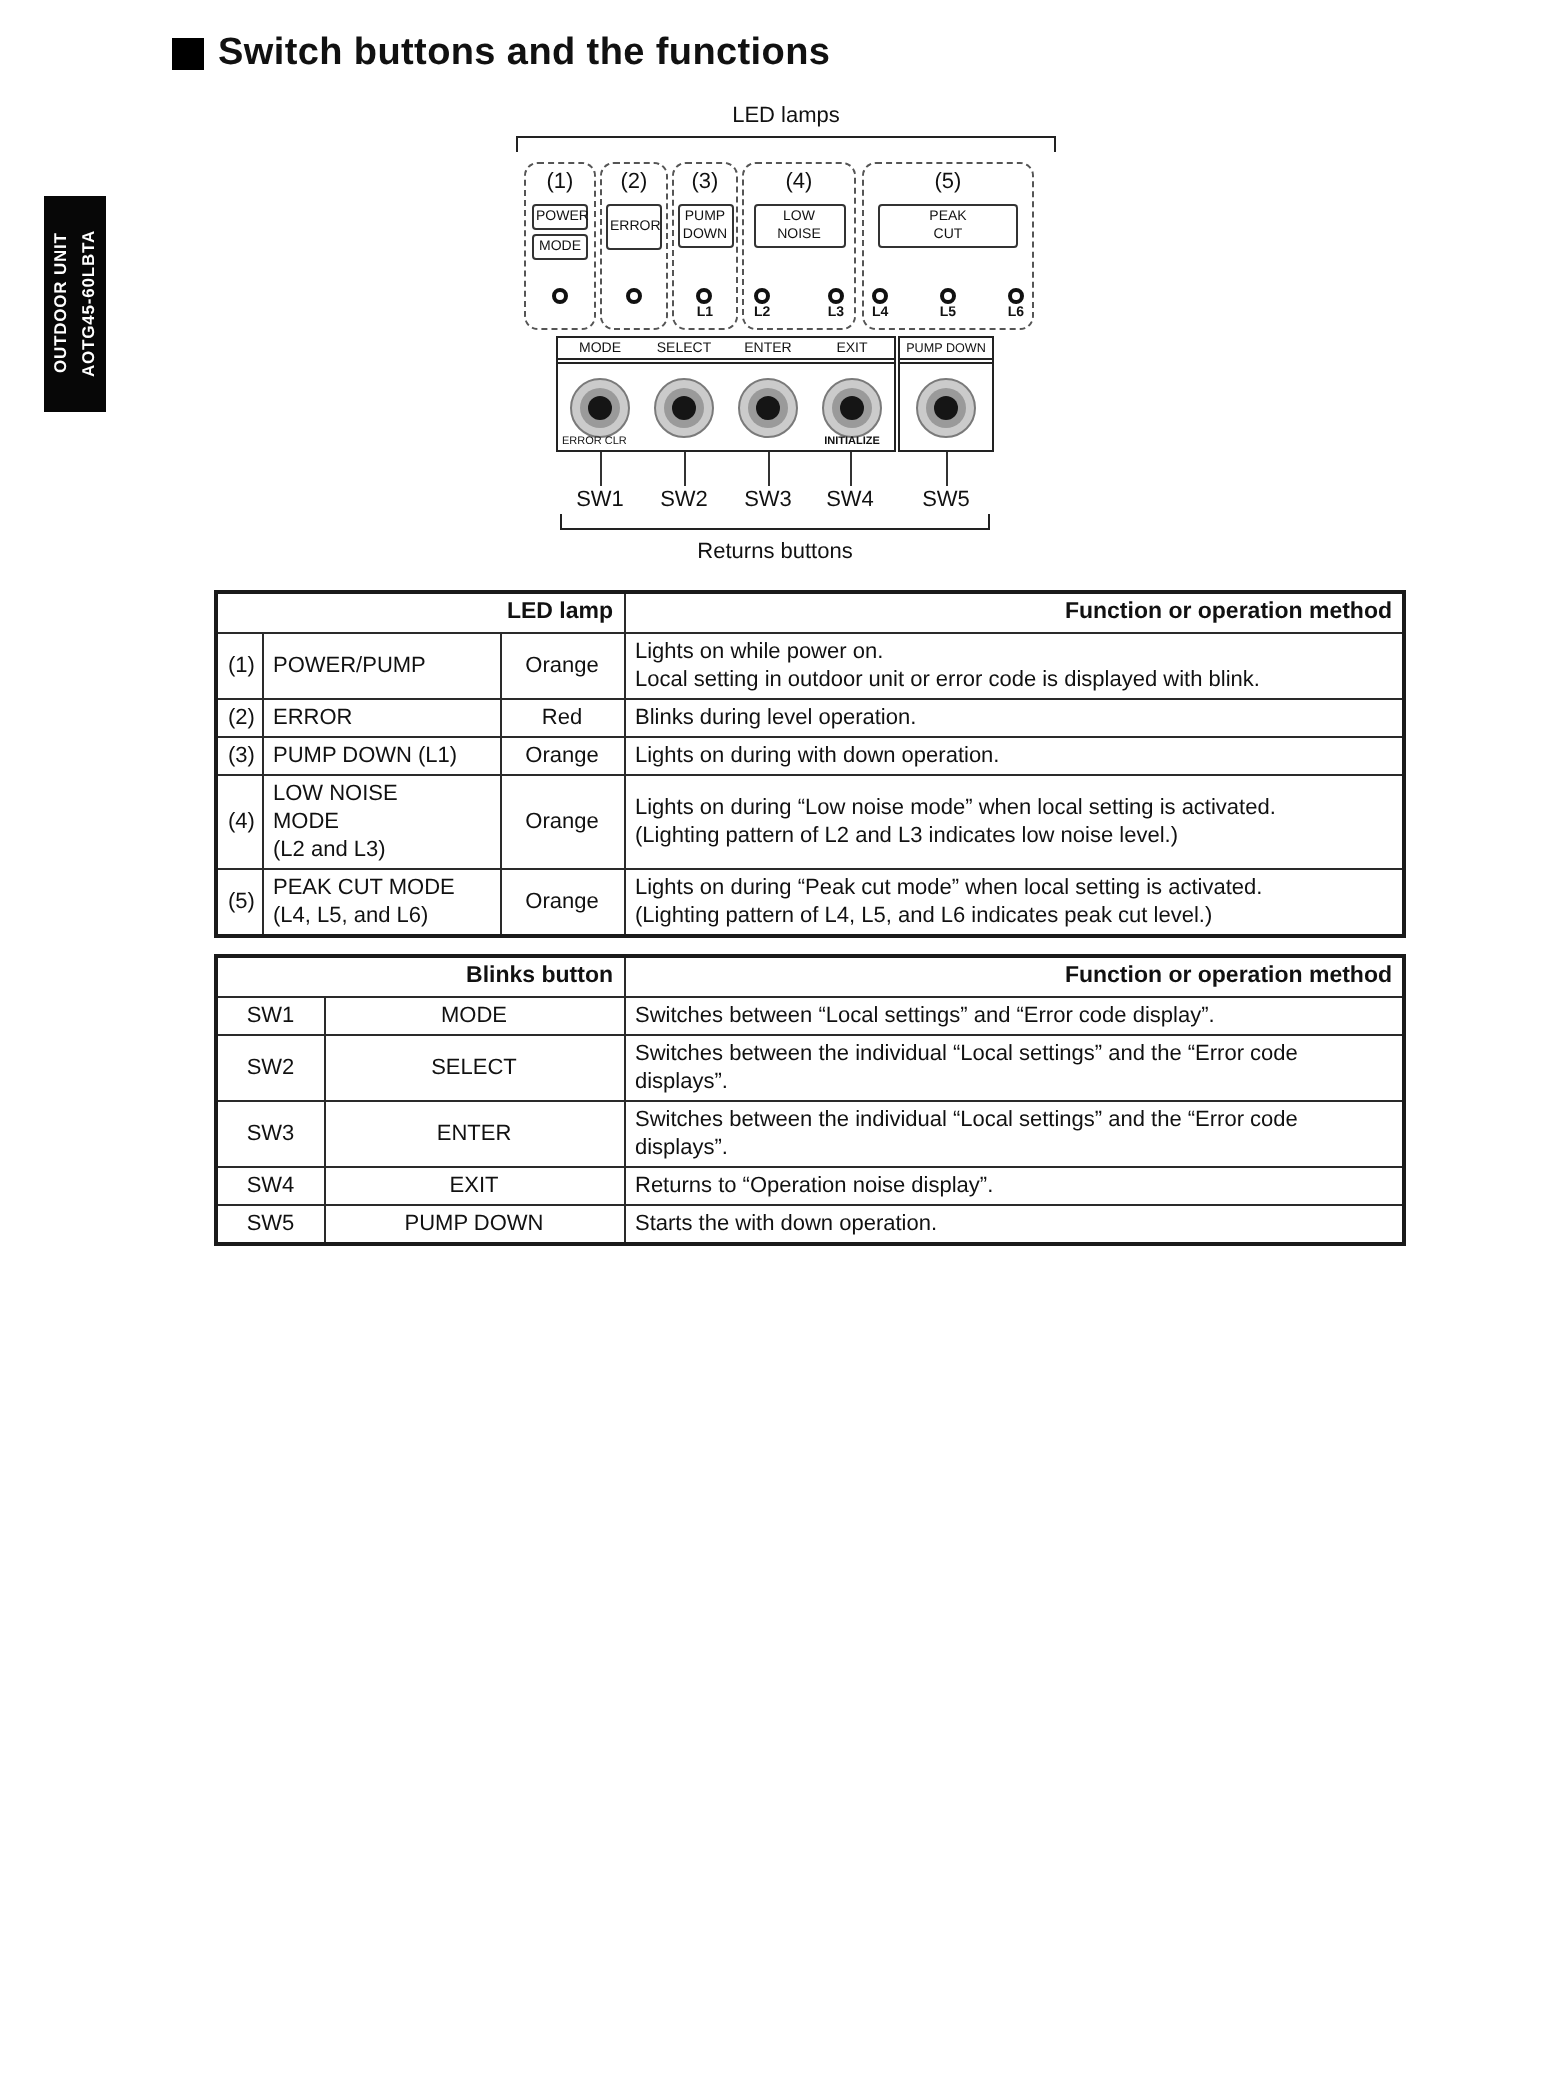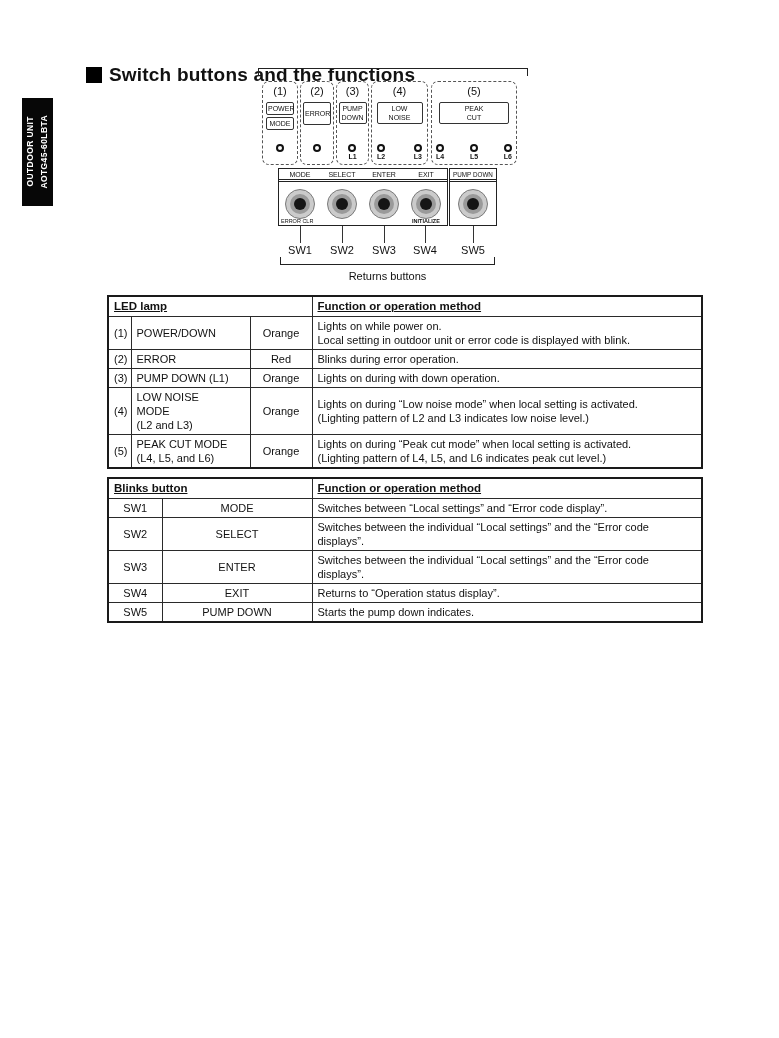--- a/index.html
+++ b/index.html
@@ -1,20 +1,20 @@
 <!DOCTYPE html>
 <html><head>
 <meta charset="utf-8">
 <style>
   * { margin:0; padding:0; box-sizing:border-box; }
   body { background:#888; font-family:"Liberation Sans", sans-serif; color:#111; }
   .page { position:relative; width:779px; height:1038px; background:#ffffff; margin:0 auto; overflow:hidden; }
 
   
-  .title-row { position:absolute; left:86px; top:16px; display:flex; align-items:center; gap:7px;margin-top:48px; }
+  .title-row { position:absolute; left:86px; top:16px; display:flex; align-items:center; gap:7px; }
   .title-square { width:16px; height:16px; background:#000; flex:0 0 auto; }
   .title-text { font-size:19px; font-weight:bold; letter-spacing:0.2px; }
 
   
   .side-tab { position:absolute; left:22px; top:98px; width:31px; height:108px; background:#070707;
               display:flex; align-items:center; justify-content:center; }
   .side-tab-inner { writing-mode:vertical-rl; transform:rotate(180deg); color:#fff; font-weight:bold;
                     font-size:8.5px; line-height:1.65; letter-spacing:0.4px; text-align:center; }
 
   
@@ -65,21 +65,21 @@
   .bracket-bottom { position:absolute; left:25px; top:205px; width:215px; height:8px;
                     border-bottom:1.5px solid #222; border-left:1.5px solid #222; border-right:1.5px solid #222; }
   .cap-bottom { position:absolute; left:25px; top:218px; width:215px; text-align:center; font-size:11px; }
 
   
   table { border-collapse:collapse; position:absolute; left:107px; width:596px; table-layout:fixed;
           font-size:11px; background:#fff; }
   .t-led { top:295px; } .t-sw { top:477px; }
   th, td { border:1px solid #2a2a2a; padding:2px 5px; line-height:1.28; vertical-align:middle; }
   table { border:2px solid #1a1a1a; }
-  th { font-weight:bold; text-align:left; height:19px; font-size:11.5px;text-decoration:underline; }
+  th { font-weight:bold; text-align:right; height:19px; font-size:11.5px; }
   td.c { text-align:center; }
   .preline { white-space:pre-line; }
 
   .footer-page { position:absolute; left:0; top:1014px; width:779px; text-align:center; font-size:10.5px; }
 </style>
 </head>
 <body>
 
 <div class="page">
 
@@ -89,20 +89,21 @@
   </div>
 
   <div class="side-tab">
     <div class="side-tab-inner">
       <div>OUTDOOR UNIT</div>
       <div>AOTG45-60LBTA</div>
     </div>
   </div>
 
   <div class="diagram">
+    <div class="cap-top">LED lamps</div>
     <div class="bracket-top"></div>
 
     <div class="grp g1">
       <div class="g-num">(1)</div>
       <div class="g-boxes">
         <div class="lamp-box w28">POWER</div>
         <div class="lamp-box w28">MODE</div>
       </div>
       <div class="led-row">
         <div class="led-cell">
@@ -260,30 +261,30 @@
       </colgroup>
     <thead>
       <tr>
         <th colspan="3">LED lamp</th>
         <th>Function or operation method</th>
       </tr>
     </thead>
     <tbody>
       <tr>
         <td class="c">(1)</td>
-        <td class="preline">POWER/DOWN</td>
+        <td class="preline">POWER/PUMP</td>
         <td class="c">Orange</td>
         <td class="preline">Lights on while power on.
 Local setting in outdoor unit or error code is displayed with blink.</td>
       </tr>
       <tr>
         <td class="c">(2)</td>
         <td class="preline">ERROR</td>
         <td class="c">Red</td>
-        <td class="preline">Blinks during error operation.</td>
+        <td class="preline">Blinks during level operation.</td>
       </tr>
       <tr>
         <td class="c">(3)</td>
         <td class="preline">PUMP DOWN (L1)</td>
         <td class="c">Orange</td>
         <td class="preline">Lights on during with down operation.</td>
       </tr>
       <tr>
         <td class="c">(4)</td>
         <td class="preline">LOW NOISE
@@ -328,23 +329,23 @@
         <td>Switches between the individual “Local settings” and the “Error code displays”.</td>
       </tr>
       <tr>
         <td class="c">SW3</td>
         <td class="c">ENTER</td>
         <td>Switches between the individual “Local settings” and the “Error code displays”.</td>
       </tr>
       <tr>
         <td class="c">SW4</td>
         <td class="c">EXIT</td>
-        <td>Returns to “Operation status display”.</td>
+        <td>Returns to “Operation noise display”.</td>
       </tr>
       <tr>
         <td class="c">SW5</td>
         <td class="c">PUMP DOWN</td>
-        <td>Starts the pump down indicates.</td>
+        <td>Starts the with down operation.</td>
       </tr>
     </tbody>
   </table>
 
 </div>
 
 </body></html>

